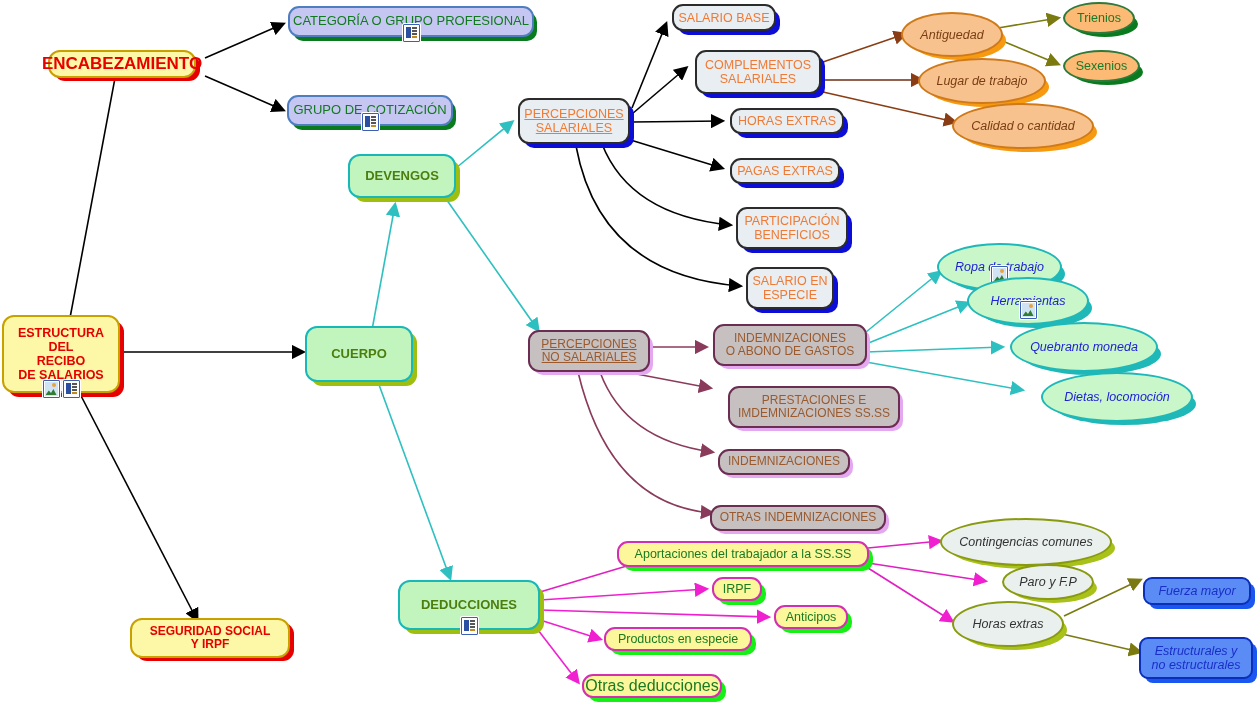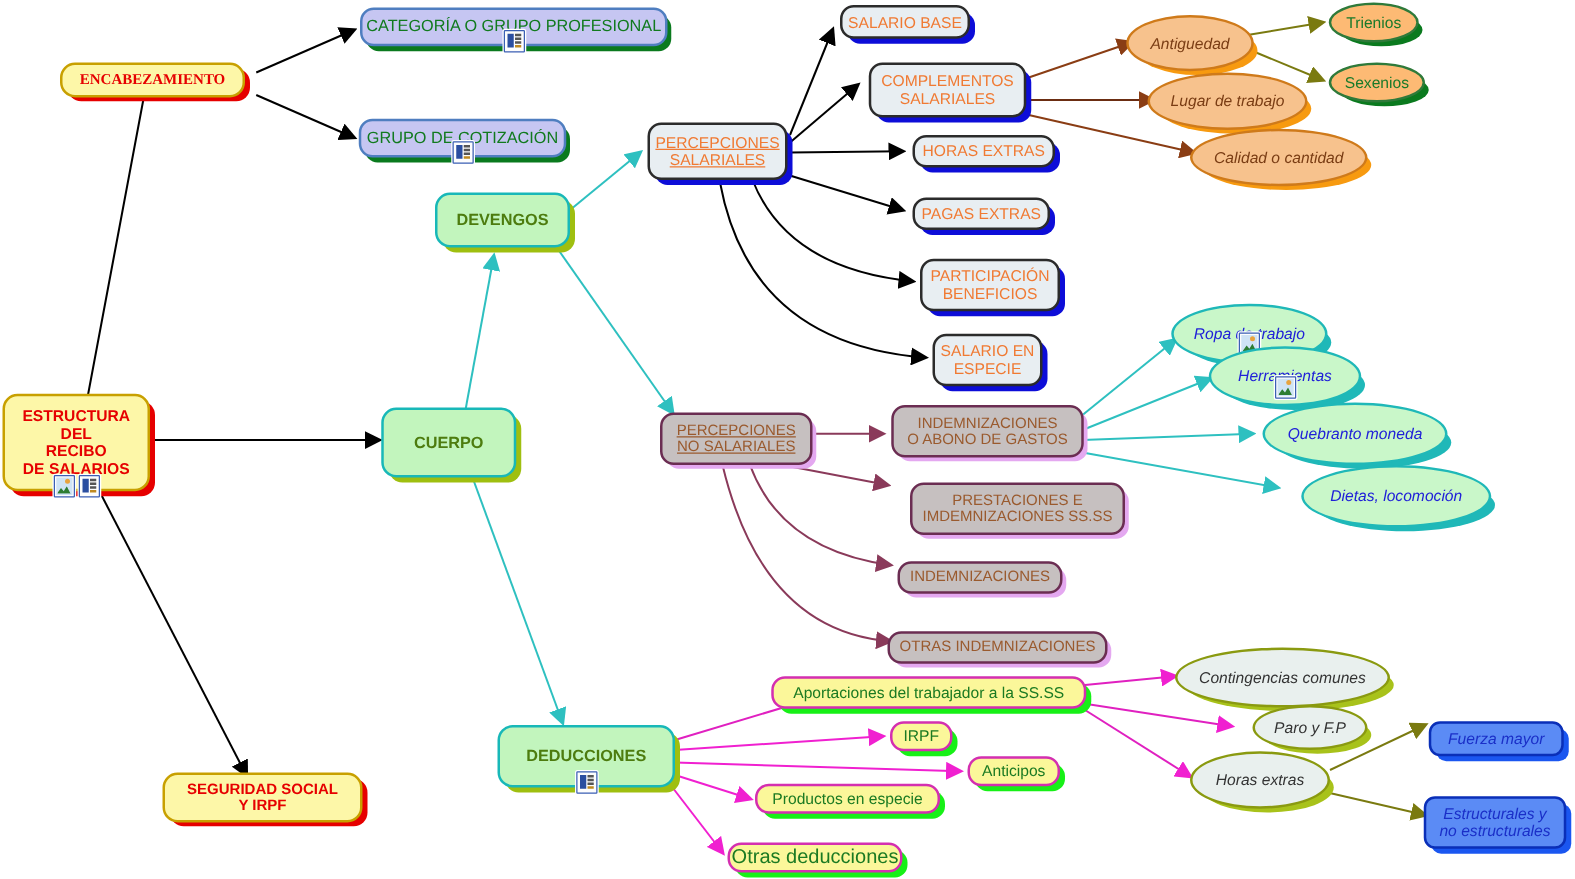--- a/index.html
+++ b/index.html
@@ -134,21 +134,21 @@
 RECIBO
 DE SALARIOS</span>
     <span class="icons">
       <span class="ic img">
           <i></i>
         </span>
       <span class="ic note"></span>
     </span>
   </div>
 
-  <div class="node sk-yellowred" style="left:48px;top:50px;width:148px;height:28px;font-size:12px;font-family:Liberation Serif, serif;">
+  <div class="node sk-yellowred" style="left:48px;top:50px;width:148px;height:28px;font-size:17px;">
     <span class="lbl">ENCABEZAMIENTO</span>
   </div>
 
   <div class="node sk-green" style="left:305px;top:326px;width:108px;height:56px;font-size:13px;">
     <span class="lbl">CUERPO</span>
   </div>
 
   <div class="node sk-yellowred" style="left:130px;top:618px;width:160px;height:40px;font-size:12px;">
     <span class="lbl" style="white-space:pre-line">SEGURIDAD SOCIAL
 Y IRPF</span>

